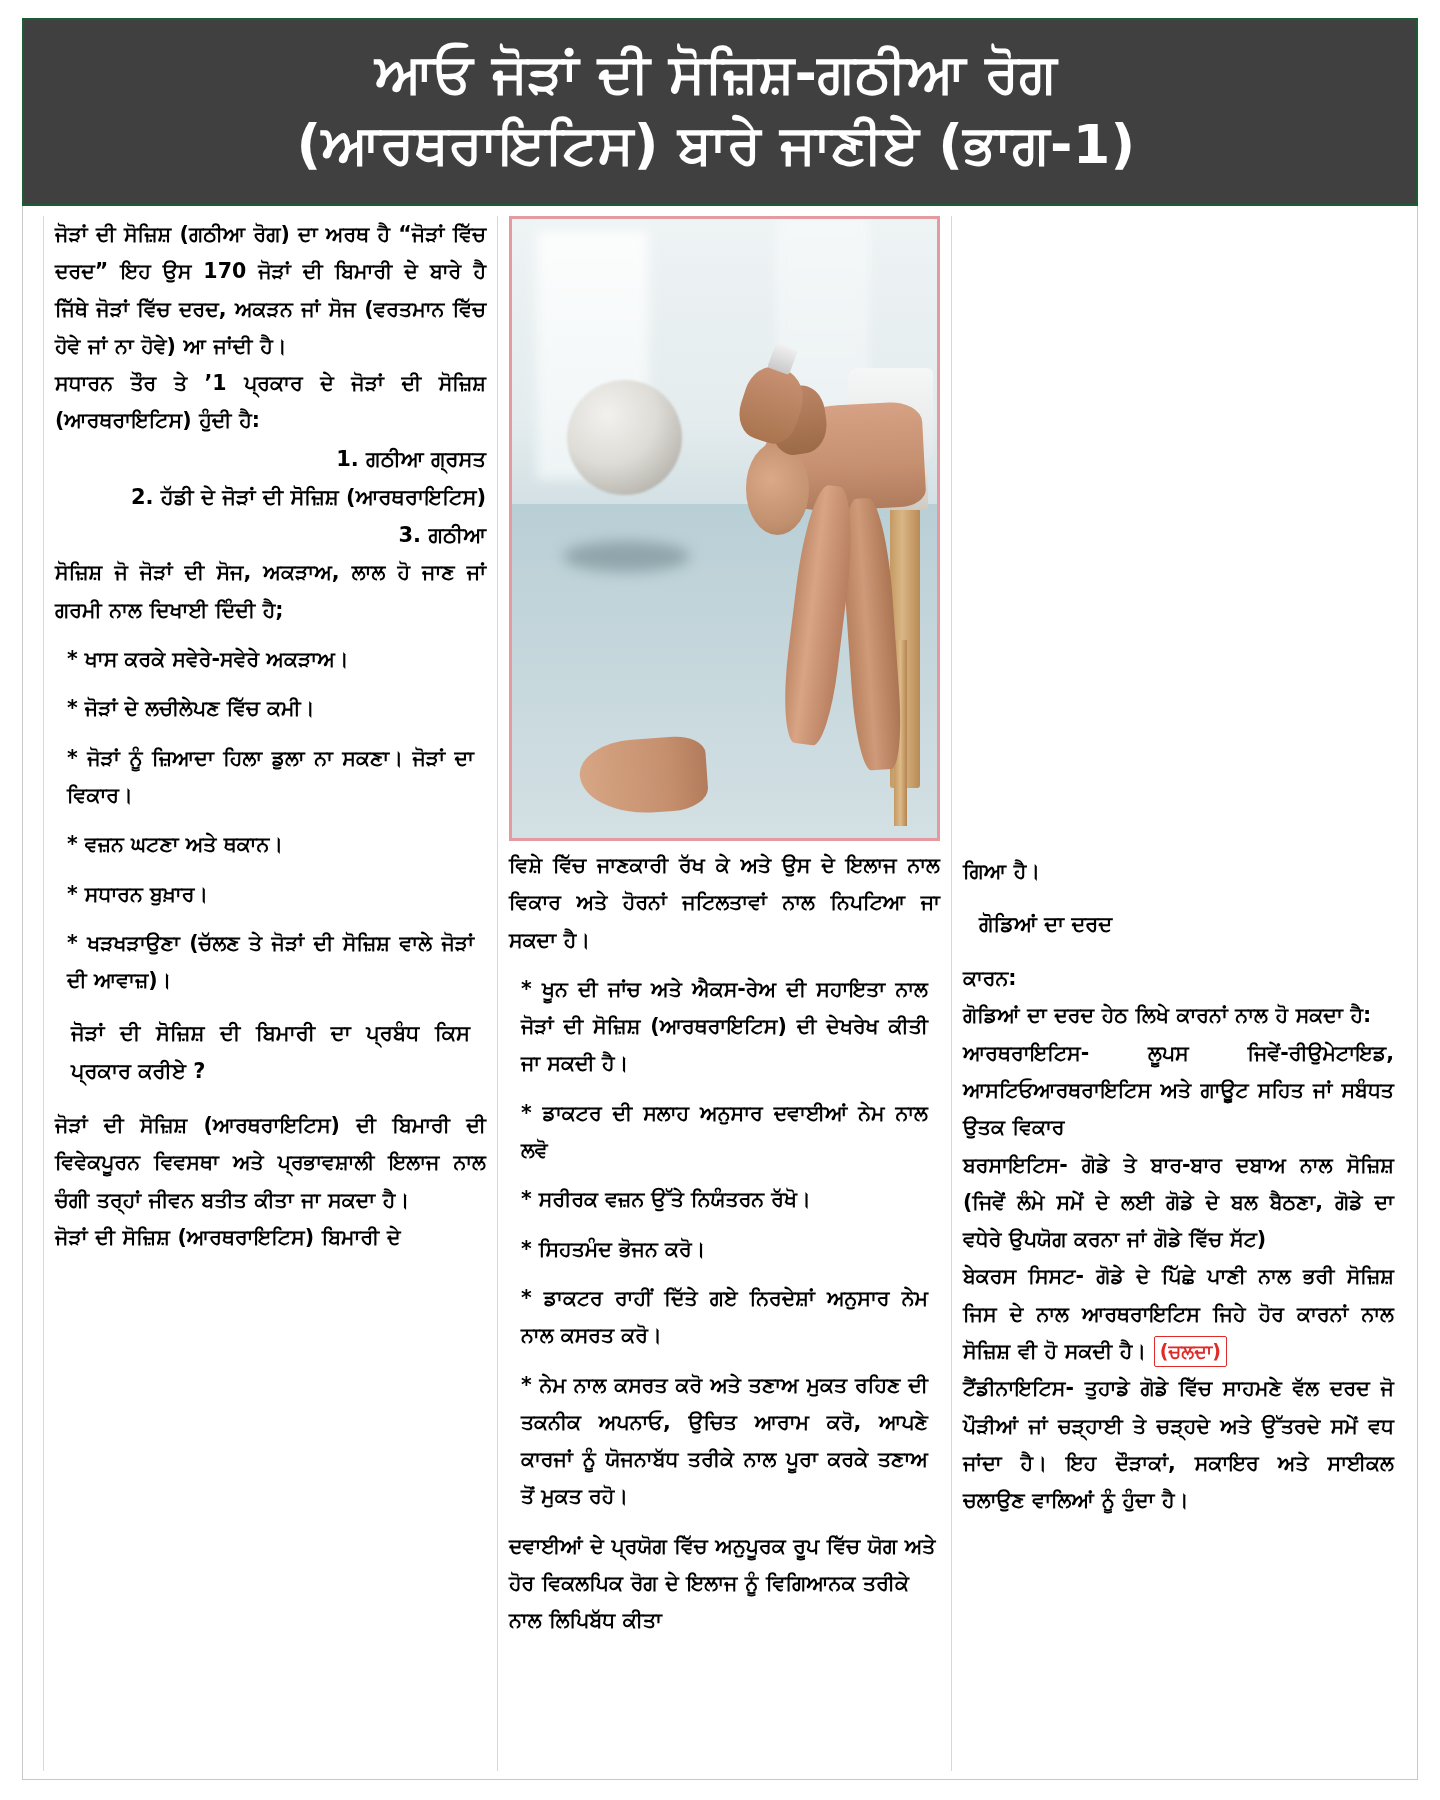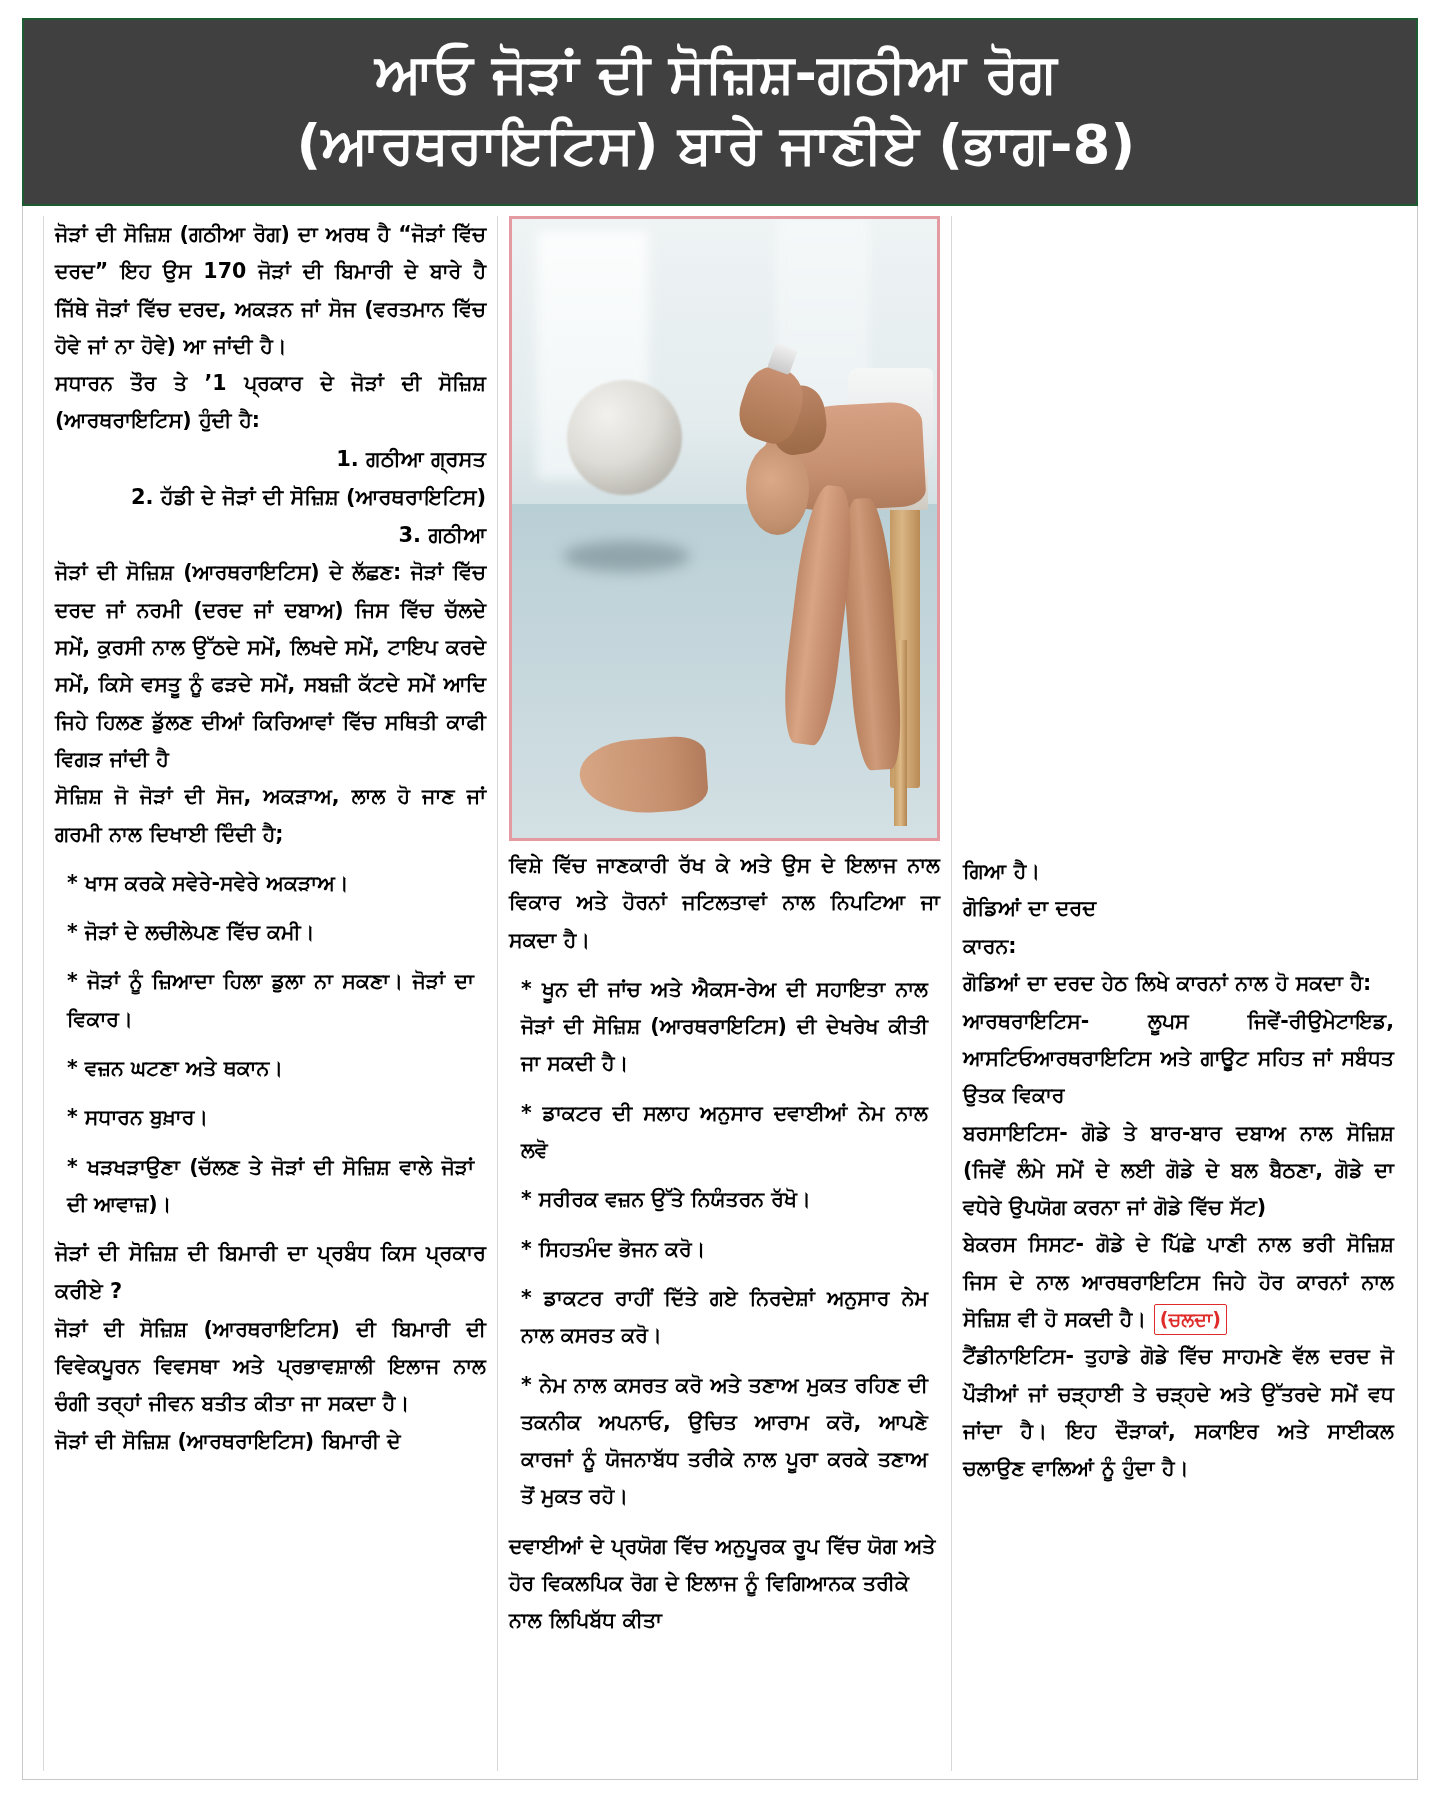--- a/index.html
+++ b/index.html
@@ -99,21 +99,21 @@
     text-align: right;
   }
   p.bullet {
     margin: 12px;
     font-size: 20.5px;
     line-height: 1.82;
     font-weight: 600;
     text-align: justify;
   }
   p.head {
-    margin: 0;
+    margin: 16px;
     font-size: 21px;
     line-height: 1.80;
     font-weight: 700;
     text-align: justify;
   }
   p.head.nojust { text-align: left; }
 
   .term { font-weight: 700; }
 
   
@@ -260,33 +260,32 @@
     border-radius: 2px;
   }
 </style>
 </head>
 <body>
 
 <div class="page">
 
   <div class="masthead">
     <div class="masthead-line">ਆਓ ਜੋੜਾਂ ਦੀ ਸੋਜ਼ਿਸ਼-ਗਠੀਆ ਰੋਗ</div>
-    <div class="masthead-line">(ਆਰਥਰਾਇਟਿਸ) ਬਾਰੇ ਜਾਣੀਏ (ਭਾਗ-8)</div>
+    <div class="masthead-line">(ਆਰਥਰਾਇਟਿਸ) ਬਾਰੇ ਜਾਣੀਏ (ਭਾਗ-1)</div>
   </div>
 
   <div class="content-frame">
     <div class="columns">
 
       <div class="col col1">
         <p class="body">ਜੋੜਾਂ ਦੀ ਸੋਜ਼ਿਸ਼ (ਗਠੀਆ ਰੋਗ) ਦਾ ਅਰਥ ਹੈ “ਜੋੜਾਂ ਵਿੱਚ ਦਰਦ” ਇਹ ਉਸ 170 ਜੋੜਾਂ ਦੀ ਬਿਮਾਰੀ ਦੇ ਬਾਰੇ ਹੈ ਜਿੱਥੇ ਜੋੜਾਂ ਵਿੱਚ ਦਰਦ, ਅਕੜਨ ਜਾਂ ਸੋਜ (ਵਰਤਮਾਨ ਵਿੱਚ ਹੋਵੇ ਜਾਂ ਨਾ ਹੋਵੇ) ਆ ਜਾਂਦੀ ਹੈ।</p>
         <p class="body">ਸਧਾਰਨ ਤੌਰ ਤੇ ’1 ਪ੍ਰਕਾਰ ਦੇ ਜੋੜਾਂ ਦੀ ਸੋਜ਼ਿਸ਼ (ਆਰਥਰਾਇਟਿਸ) ਹੁੰਦੀ ਹੈ:</p>
         <p class="num">1. ਗਠੀਆ ਗ੍ਰਸਤ</p>
         <p class="num">2. ਹੱਡੀ ਦੇ ਜੋੜਾਂ ਦੀ ਸੋਜ਼ਿਸ਼ (ਆਰਥਰਾਇਟਿਸ)</p>
         <p class="num">3. ਗਠੀਆ</p>
-        <p class="body">ਜੋੜਾਂ ਦੀ ਸੋਜ਼ਿਸ਼ (ਆਰਥਰਾਇਟਿਸ) ਦੇ ਲੱਛਣ: ਜੋੜਾਂ ਵਿੱਚ ਦਰਦ ਜਾਂ ਨਰਮੀ (ਦਰਦ ਜਾਂ ਦਬਾਅ) ਜਿਸ ਵਿੱਚ ਚੱਲਦੇ ਸਮੇਂ, ਕੁਰਸੀ ਨਾਲ ਉੱਠਦੇ ਸਮੇਂ, ਲਿਖਦੇ ਸਮੇਂ, ਟਾਇਪ ਕਰਦੇ ਸਮੇਂ, ਕਿਸੇ ਵਸਤੂ ਨੂੰ ਫੜਦੇ ਸਮੇਂ, ਸਬਜ਼ੀ ਕੱਟਦੇ ਸਮੇਂ ਆਦਿ ਜਿਹੇ ਹਿਲਣ ਡੁੱਲਣ ਦੀਆਂ ਕਿਰਿਆਵਾਂ ਵਿੱਚ ਸਥਿਤੀ ਕਾਫੀ ਵਿਗੜ ਜਾਂਦੀ ਹੈ</p>
         <p class="body">ਸੋਜ਼ਿਸ਼ ਜੋ ਜੋੜਾਂ ਦੀ ਸੋਜ, ਅਕੜਾਅ, ਲਾਲ ਹੋ ਜਾਣ ਜਾਂ ਗਰਮੀ ਨਾਲ ਦਿਖਾਈ ਦਿੰਦੀ ਹੈ;</p>
         <p class="bullet">* ਖਾਸ ਕਰਕੇ ਸਵੇਰੇ-ਸਵੇਰੇ ਅਕੜਾਅ।</p>
         <p class="bullet">* ਜੋੜਾਂ ਦੇ ਲਚੀਲੇਪਣ ਵਿੱਚ ਕਮੀ।</p>
         <p class="bullet">* ਜੋੜਾਂ ਨੂੰ ਜ਼ਿਆਦਾ ਹਿਲਾ ਡੁਲਾ ਨਾ ਸਕਣਾ। ਜੋੜਾਂ ਦਾ ਵਿਕਾਰ।</p>
         <p class="bullet">* ਵਜ਼ਨ ਘਟਣਾ ਅਤੇ ਥਕਾਨ।</p>
         <p class="bullet">* ਸਧਾਰਨ ਬੁਖ਼ਾਰ।</p>
         <p class="bullet">* ਖੜਖੜਾਉਣਾ (ਚੱਲਣ ਤੇ ਜੋੜਾਂ ਦੀ ਸੋਜ਼ਿਸ਼ ਵਾਲੇ ਜੋੜਾਂ ਦੀ ਆਵਾਜ਼)।</p>
         <p class="head">ਜੋੜਾਂ ਦੀ ਸੋਜ਼ਿਸ਼ ਦੀ ਬਿਮਾਰੀ ਦਾ ਪ੍ਰਬੰਧ ਕਿਸ ਪ੍ਰਕਾਰ ਕਰੀਏ ?</p>
         <p class="body">ਜੋੜਾਂ ਦੀ ਸੋਜ਼ਿਸ਼ (ਆਰਥਰਾਇਟਿਸ) ਦੀ ਬਿਮਾਰੀ ਦੀ ਵਿਵੇਕਪੂਰਨ ਵਿਵਸਥਾ ਅਤੇ ਪ੍ਰਭਾਵਸ਼ਾਲੀ ਇਲਾਜ ਨਾਲ ਚੰਗੀ ਤਰ੍ਹਾਂ ਜੀਵਨ ਬਤੀਤ ਕੀਤਾ ਜਾ ਸਕਦਾ ਹੈ।</p>
         <p class="body nojust">ਜੋੜਾਂ ਦੀ ਸੋਜ਼ਿਸ਼ (ਆਰਥਰਾਇਟਿਸ) ਬਿਮਾਰੀ ਦੇ</p>

